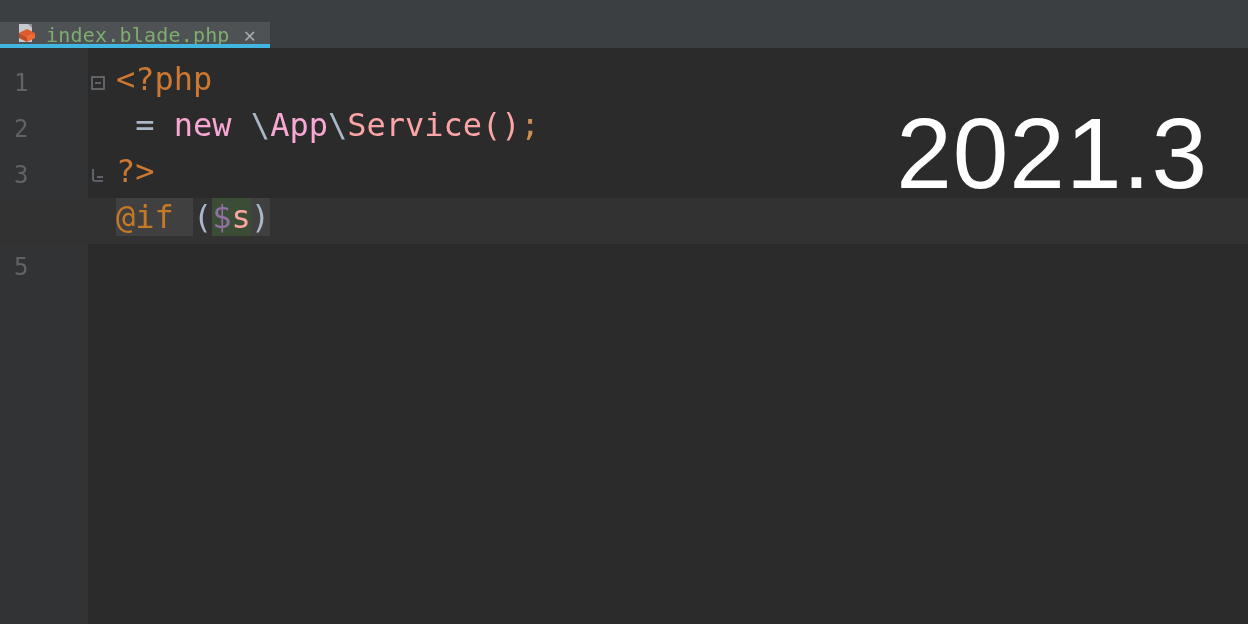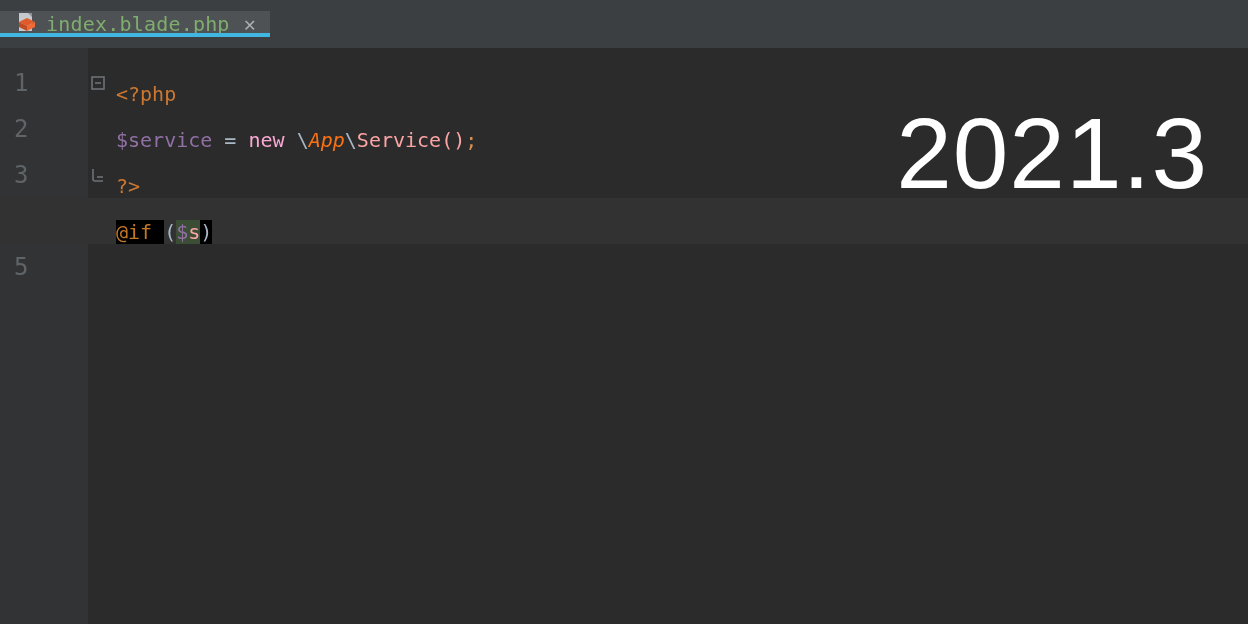--- a/index.html
+++ b/index.html
@@ -10,21 +10,21 @@
     font-family: 'Menlo', 'Consolas', monospace;
     overflow: hidden;
     color: #a9b7c6;
   }
 
   
   .tabbar {
     height: 48px;
     background: #3c3f41;
     display: flex;
-    align-items: center;
+    align-items: flex-end;
   }
   .tab {
     display: flex;
     align-items: center;
     gap: 8px;
     padding: 0 14px 0 16px;
     background: #4e5254;
     position: relative;
     cursor: pointer;
   }
@@ -87,46 +87,46 @@
 
   .code {
     flex: 1;
     padding-top: 12px;
     position: relative;
     margin-left: 20px; 
   }
   .line {
     height: 46px;
     display: flex;
-    align-items: flex-end;
-    font-size: 20px;
+    align-items: flex-start;
+    font-size: 32px;
     white-space: pre;
     padding-left: 8px;
   }
   .line.active-row {
     position: absolute;
     left: -108px; right: 0;
     height: 46px;
     background: #323232;
     z-index: 0;
   }
 
   
   .tk-tag { color: #cc7832; }
   .tk-keyword { color: #f9a8d4; }
   .tk-var { color: #9070a5; }
   .tk-op { color: #a9b7c6; }
   .tk-ns { color: #a9b7c6; }
-  .tk-ns2 { color: #f97316; font-style: italic; }
+  .tk-ns2 { color: #f9a8d4; }
   .tk-plain { color: #fca5a5; }
   .tk-punc { color: #d18f52; }
   .tk-directive { color: #c57825; }
   .tk-paren { color: #a9b7c6; }
 
-  .hl-bg1 { background: #000000; padding: 0 0; }
+  .hl-bg1 { background: #404040; padding: 0 0; }
   .hl-bg2 { background: #3b4d35; padding: 0 0; }
 
   
   .version {
     position: absolute;
     top: 55px;
     right: 40px;
     color: #ffffff;
     font-family: -apple-system, 'Segoe UI', 'Helvetica Neue', Arial, sans-serif;
     font-weight: 300;
@@ -181,21 +181,21 @@
       </svg>
     </div>
     <div class="fold"></div>
     <div class="fold"></div>
   </div>
 
   <div class="code">
 
     <div class="line"><span class="tk-tag">&lt;?php</span></div>
 
-    <div class="line"><span class="tk-var">$service</span><span class="tk-op"> = </span><span class="tk-keyword">new </span><span class="tk-ns">\</span><span class="tk-ns2">App</span><span class="tk-ns">\</span><span class="tk-plain">Service</span><span class="tk-plain">()</span><span class="tk-punc">;</span></div>
+    <div class="line"><span class="tk-op"> = </span><span class="tk-keyword">new </span><span class="tk-ns">\</span><span class="tk-ns2">App</span><span class="tk-ns">\</span><span class="tk-plain">Service</span><span class="tk-plain">()</span><span class="tk-punc">;</span></div>
 
     <div class="line"><span class="tk-tag">?&gt;</span></div>
 
     <div style="position:relative;">
       <div class="line active-row"></div>
       <div class="line" style="position:relative; z-index:1;"><span class="hl-bg1"><span class="tk-directive">@if </span></span><span class="tk-paren">(</span><span class="hl-bg2"><span class="tk-var">$</span><span class="tk-plain">s</span></span><span class="hl-bg1"><span class="tk-paren">)</span></span></div>
     </div>
 
     <div class="line"></div>
 

